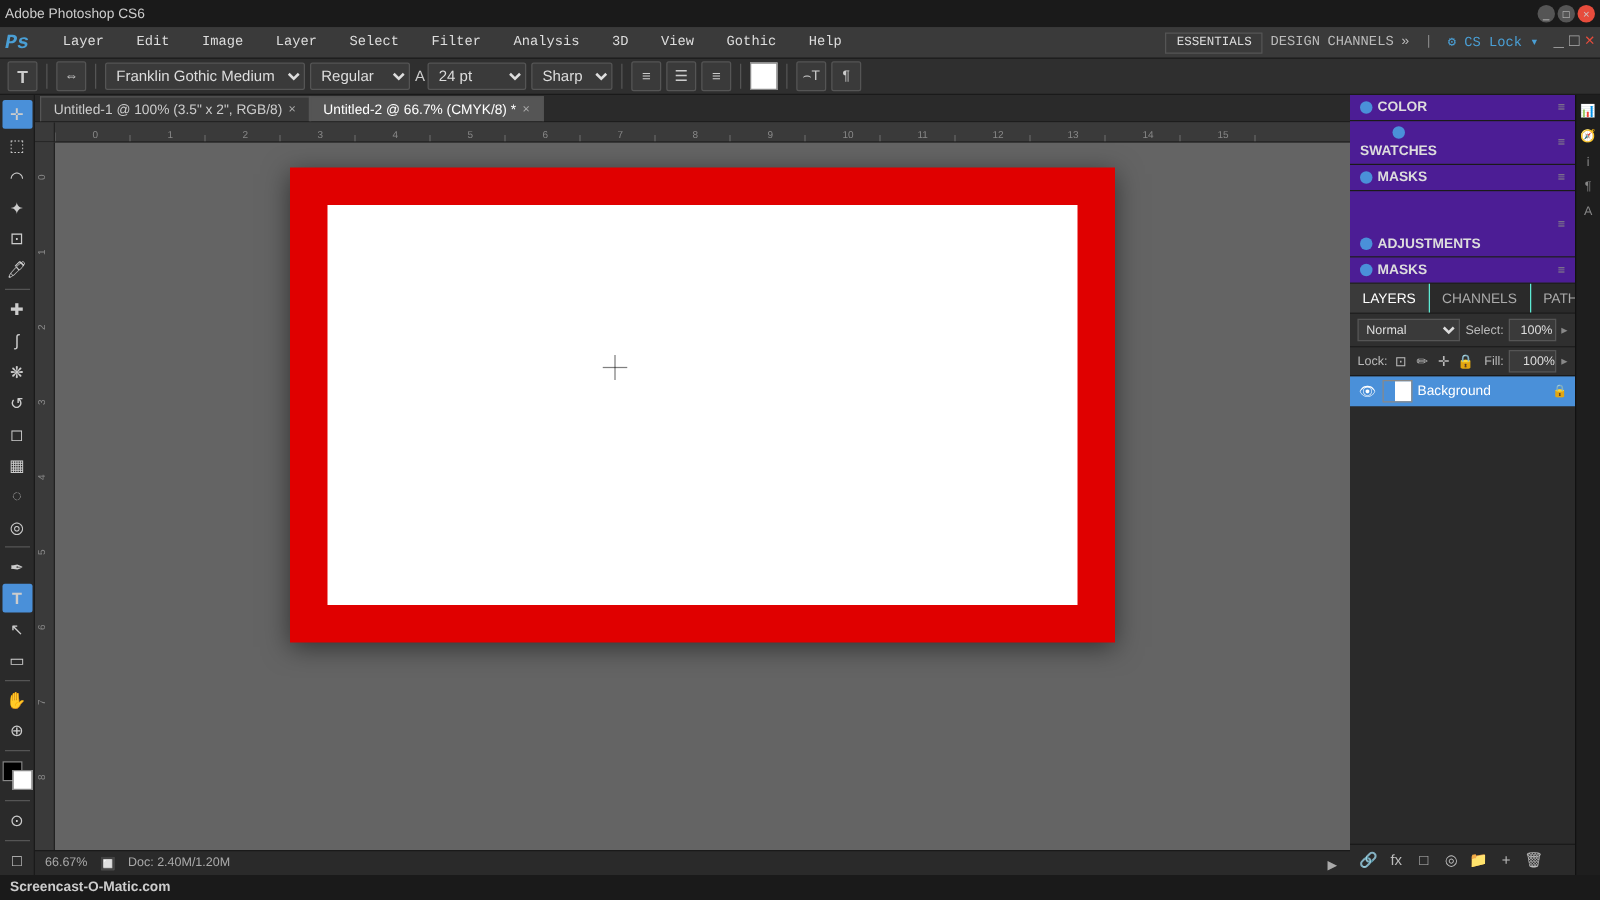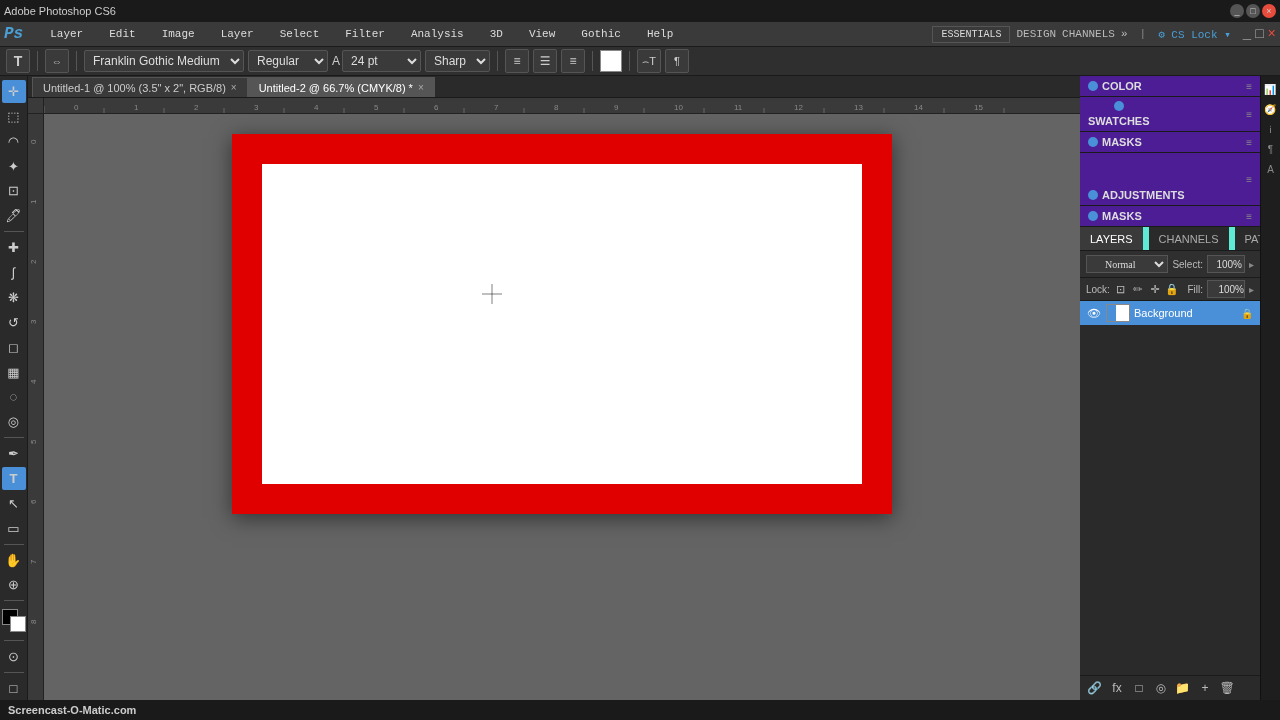--- a/index.html
+++ b/index.html
@@ -182,42 +182,41 @@
       border-bottom: 1px solid #1a1a1a;
       height: 24px;
     }
     .layers-tab {
       padding: 0 10px;
       display: flex;
       align-items: center;
       font-size: 11px;
       color: #aaa;
       cursor: pointer;
-      border-right: 6px solid #5eead4;
+      border-right: 1px solid #5eead4;
     }
     .layers-tab.active { color: #fff; background: #3a3a3a; }
     .layers-options {
       display: flex;
       align-items: center;
       padding: 4px 6px;
       gap: 4px;
       font-size: 10px;
       color: #bbb;
       background: #2f2f2f;
       border-bottom: 1px solid #1a1a1a;
     }
     .layers-options select {
       background: #3a3a3a;
       border: 1px solid #555;
       color: #ddd;
       font-size: 10px;
       height: 18px;
-      padding: 0 14px;
+      padding: 0 2px;
       flex: 1;
-      font-family: Liberation Serif, serif;
     }
     .layers-options input {
       background: #3a3a3a;
       border: 1px solid #555;
       color: #ddd;
       font-size: 10px;
       height: 18px;
       width: 40px;
       padding: 0 2px;
       text-align: right;
@@ -529,20 +528,27 @@
           <div style="position:absolute;top:150px;left:250px;pointer-events:none;">
             <svg width="20" height="20">
               <line x1="10" y1="0" x2="10" y2="20" stroke="#000" stroke-width="1" opacity="0.5"></line>
               <line x1="0" y1="10" x2="20" y2="10" stroke="#000" stroke-width="1" opacity="0.5"></line>
             </svg>
           </div>
         </div>
       </div>
     </div>
 
+    <div class="status-bar">
+      <span>66.67%</span>
+      <span style="cursor:pointer;">🔲</span>
+      <span>Doc: 2.40M/1.20M</span>
+      <div style="flex:1;"></div>
+      <div style="width:10px;height:10px;cursor:pointer;">▶</div>
+    </div>
   </div>
 
   <div style="display:flex;">
 
     <div style="width:180px;background:#2a2a2a;display:flex;flex-direction:column;">
 
       <div class="panel-section">
         <div class="panel-header">
           <div style="display:flex;align-items:center;gap:4px;">
             <span style="width:10px;height:10px;border-radius:50%;background:#4a90d9;display:inline-block;"></span>

